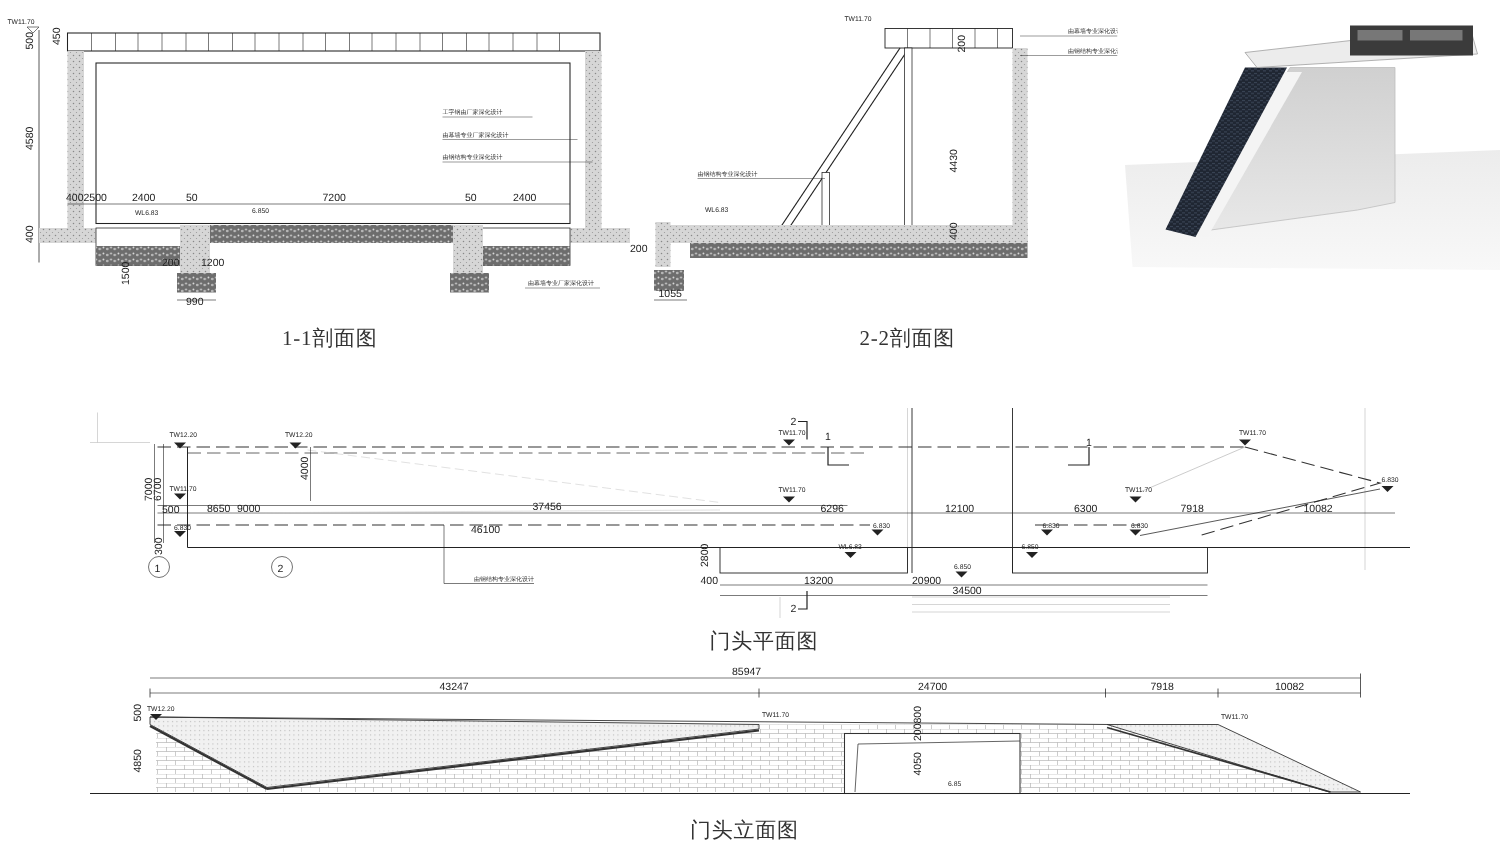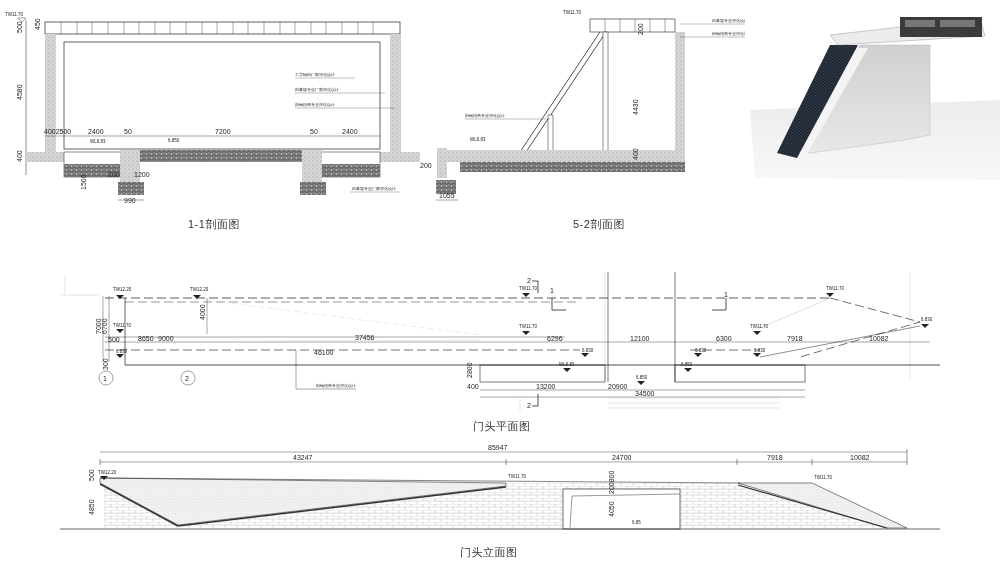--- a/index.html
+++ b/index.html
@@ -1,18 +1,18 @@
 <!DOCTYPE html>
 <html><head>
 <meta charset="utf-8">
 <style>
   html,body{margin:0;padding:0;background:#ffffff;}
   body{width:1000px;height:563px;position:relative;overflow:hidden;font-family:"DejaVu Sans",sans-serif;color:#222;}
   svg{position:absolute;left:0;top:0;}
-  .title{position:absolute;font-size:11px;color:#333;letter-spacing:0.5px;font-family:Liberation Sans, sans-serif;}
+  .title{position:absolute;font-size:14px;color:#333;letter-spacing:0.5px;font-family:Liberation Serif, serif;}
   .dim{font-family:"Liberation Sans",sans-serif;font-size:7px;fill:#222;}
   .dimv{font-family:"Liberation Sans",sans-serif;font-size:7px;fill:#222;}
   .tiny{font-family:"Liberation Sans",sans-serif;font-size:4.5px;fill:#222;}
   .note{font-family:"DejaVu Sans",sans-serif;font-size:4px;fill:#333;}
 </style>
 </head>
 <body>
 
 <svg width="1000" height="563" viewBox="0 0 1000 563">
   <defs>
@@ -337,15 +337,15 @@
 
     <path d="M100 476 l4 4 l4 -4 z" fill="#222"></path>
     <text class="tiny" x="98" y="474">TW12.20</text>
     <text class="tiny" x="508" y="478">TW11.70</text>
     <text class="tiny" x="814" y="479">TW11.70</text>
     <text class="tiny" x="632" y="524">6.85</text>
   </g>
 </svg>
 
 <div class="title" style="left:188px;top:217px;">1-1剖面图</div>
-<div class="title" style="left:573px;top:217px;">5-2剖面图</div>
+<div class="title" style="left:573px;top:217px;">2-2剖面图</div>
 <div class="title" style="left:473px;top:419px;text-align:center;">门头平面图</div>
 <div class="title" style="left:460px;top:545px;">门头立面图</div>
 
 </body></html>

